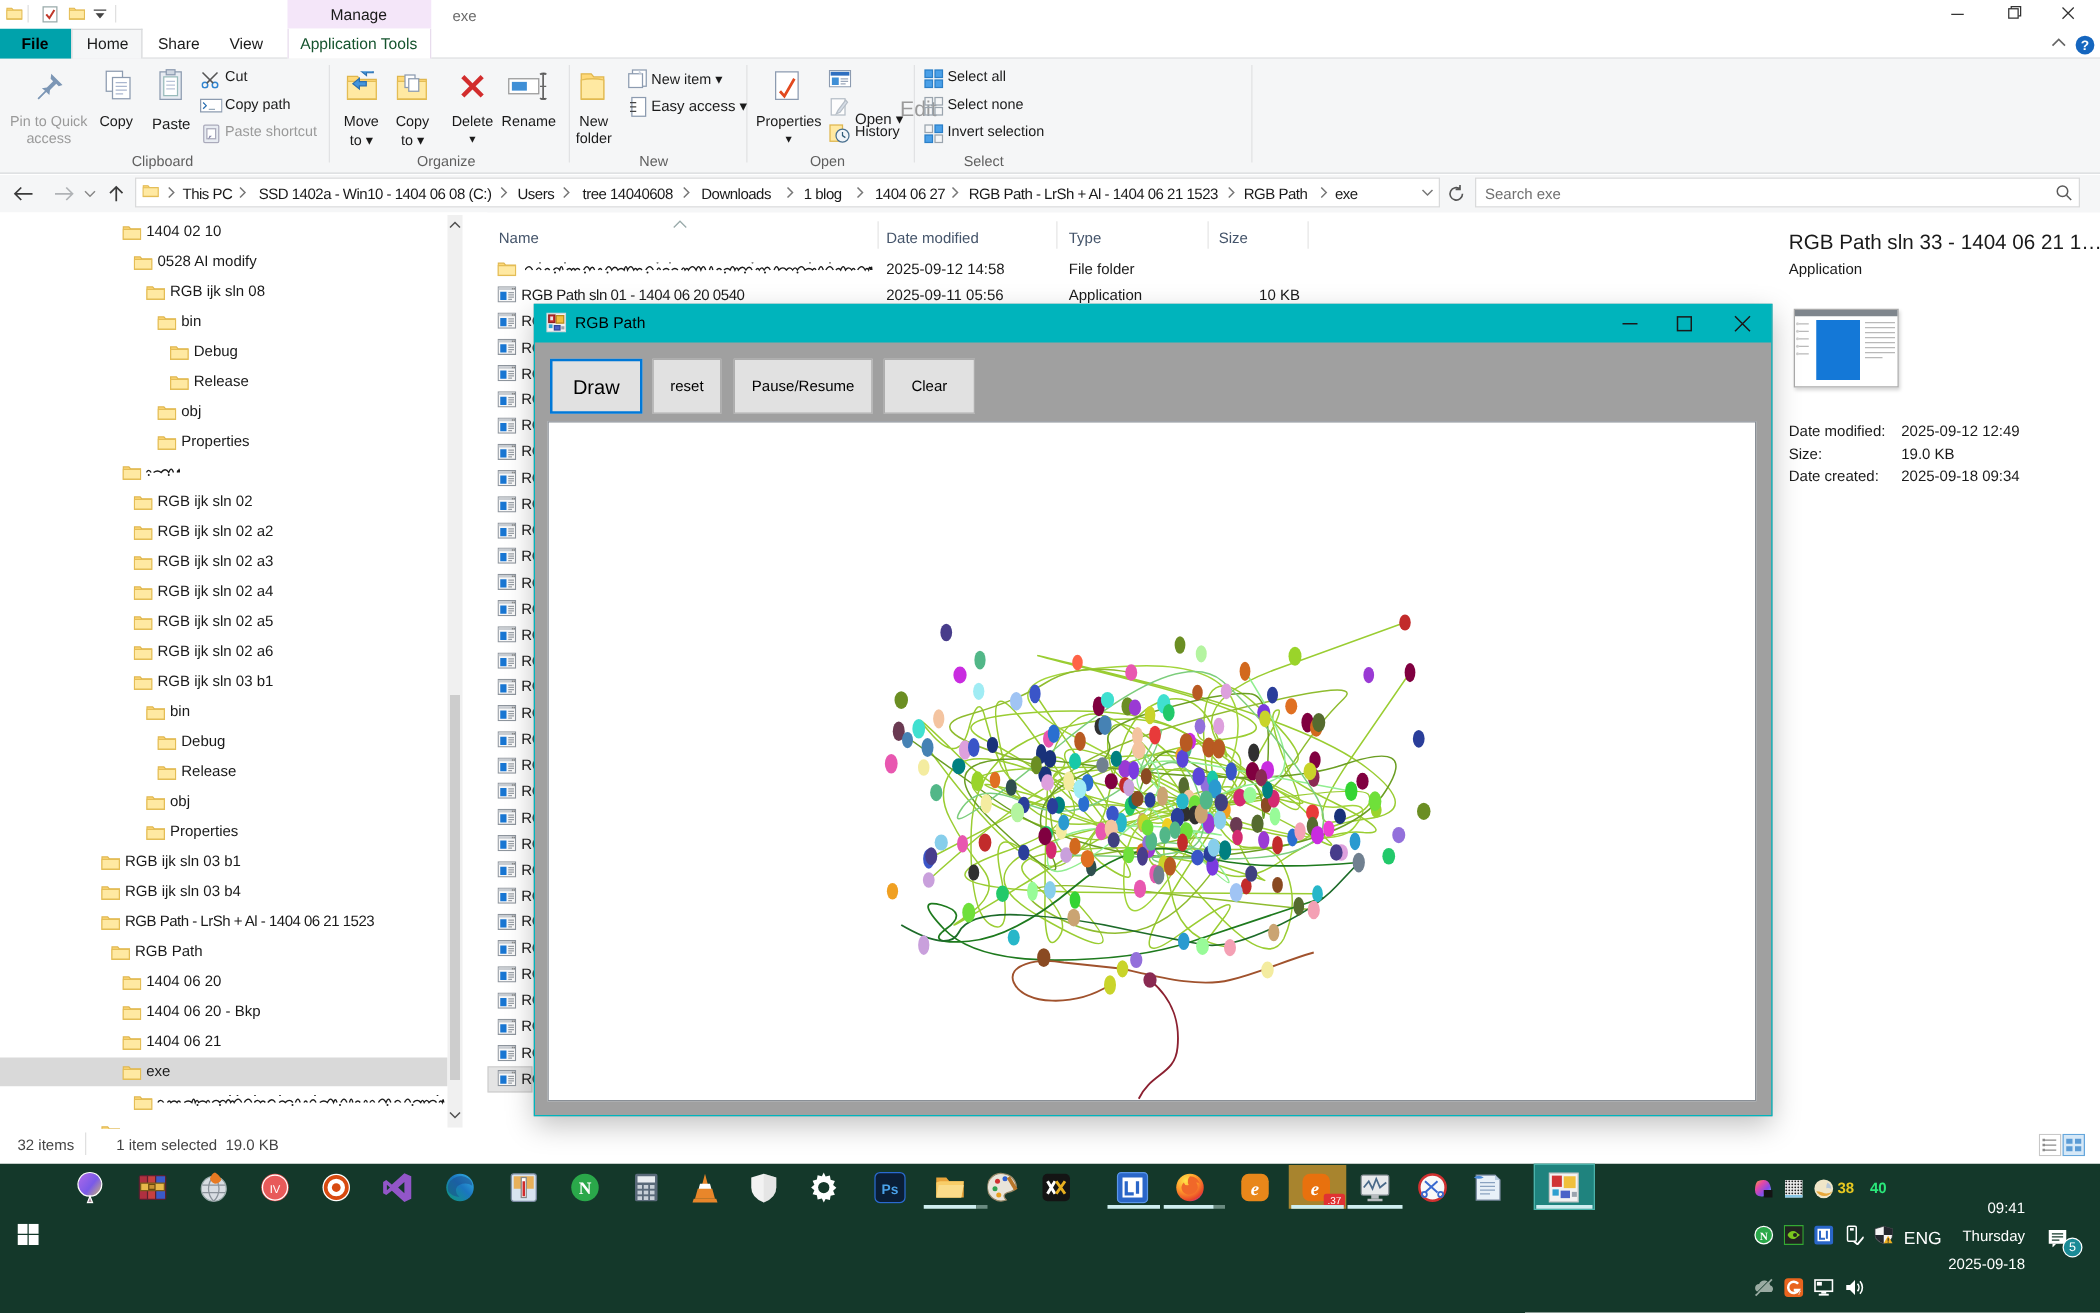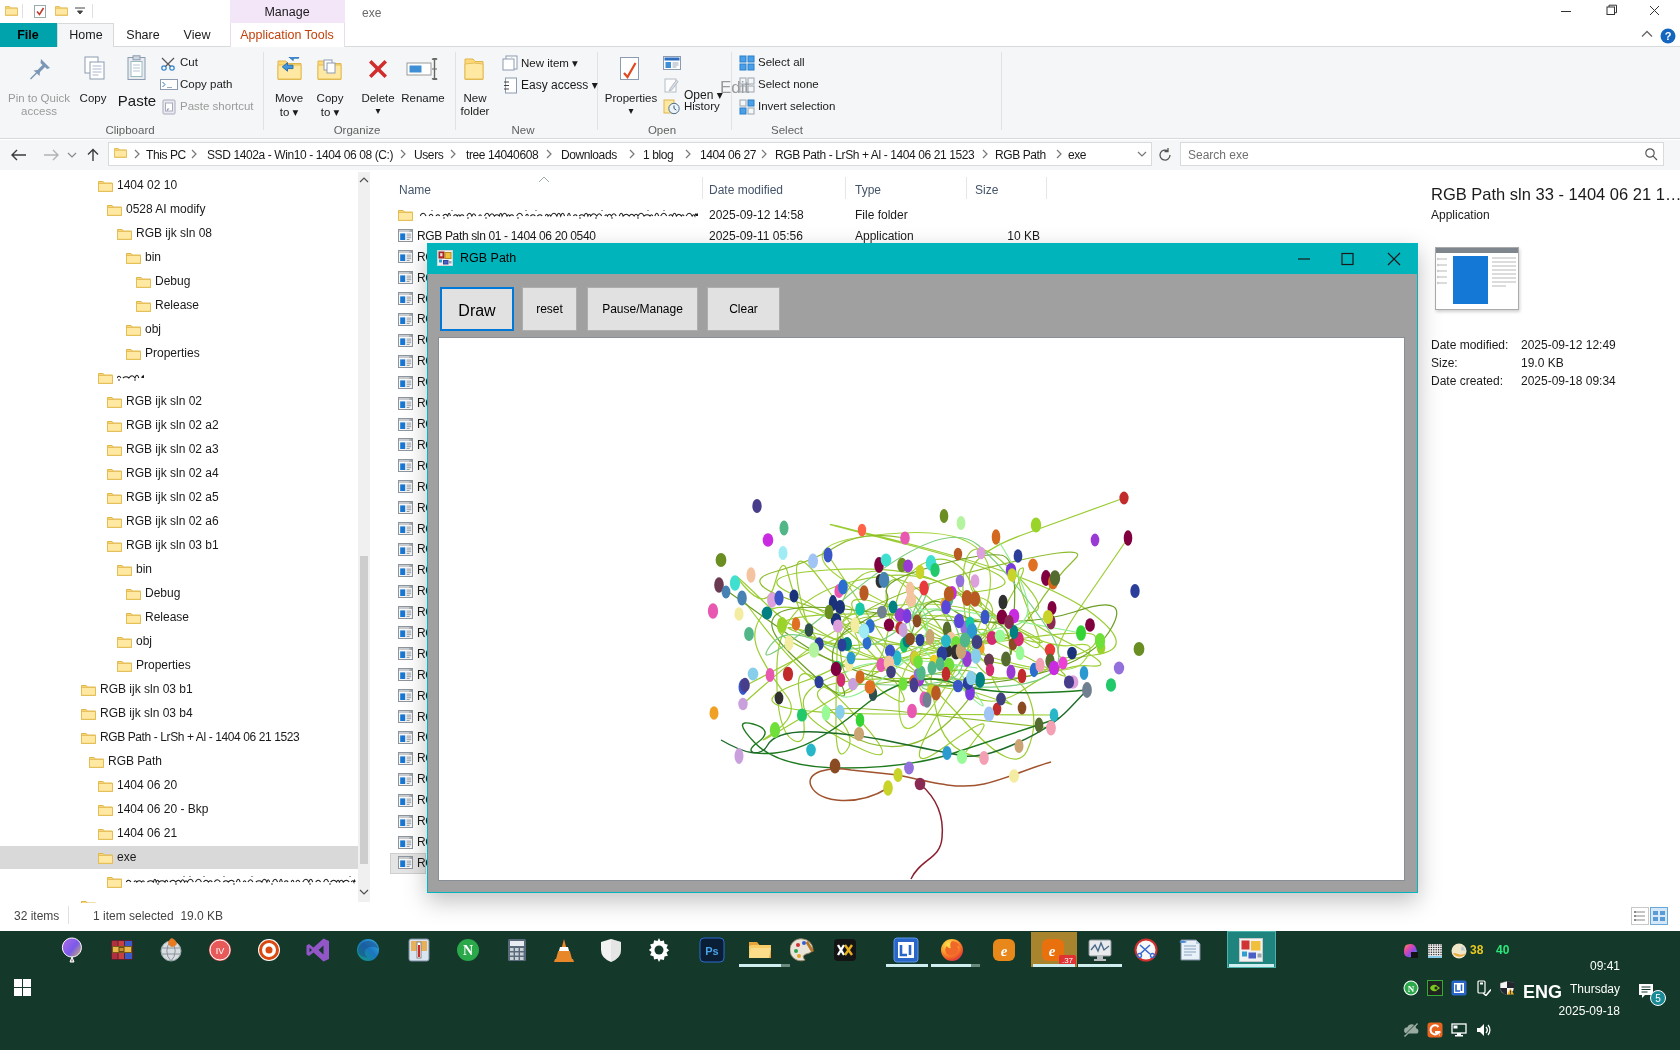--- a/index.html
+++ b/index.html
@@ -32,21 +32,21 @@
 <path d="M99 6 l9 9 M108 6 l-9 9" stroke="#333" stroke-width="1"></path>
 </svg>
 <div class="abs" style="left:0;top:23px;width:1680px;height:24px;background:#fff;border-bottom:1px solid #d8d9db"></div>
 <div class="abs" style="left:0;top:23px;width:57px;height:24px;background:#00a2ab"></div>
 <div style="position:absolute;left:28px;top:28px;transform:translateX(-50%);font-size:12.5px;color:#000;font-weight:700;white-space:nowrap;">File</div>
 <div class="abs" style="left:57px;top:23px;width:57px;height:24px;background:#f5f6f7;border:1px solid #d8d9db;border-bottom:none"></div>
 <div style="position:absolute;left:86px;top:28px;transform:translateX(-50%);font-size:12.5px;color:#1a1a1a;font-weight:400;white-space:nowrap;">Home</div>
 <div style="position:absolute;left:143px;top:28px;transform:translateX(-50%);font-size:12.5px;color:#1a1a1a;font-weight:400;white-space:nowrap;">Share</div>
 <div style="position:absolute;left:197px;top:28px;transform:translateX(-50%);font-size:12.5px;color:#1a1a1a;font-weight:400;white-space:nowrap;">View</div>
 <div class="abs" style="left:230px;top:23px;width:115px;height:24px;background:#fff;border-left:1px solid #e8dced;border-right:1px solid #e8dced"></div>
-<div style="position:absolute;left:287px;top:28px;transform:translateX(-50%);font-size:12.5px;color:#c2410c;font-weight:400;white-space:nowrap;">Application Tools</div>
+<div style="position:absolute;left:287px;top:28px;transform:translateX(-50%);font-size:12.5px;color:#14532d;font-weight:400;white-space:nowrap;">Application Tools</div>
 <div class="abs" style="left:0;top:47px;width:1680px;height:92px;background:#f5f6f7;border-bottom:1px solid #d8d9db"></div>
 <div class="abs" style="left:263px;top:52px;width:1px;height:78px;background:#e1e2e4"></div>
 <div class="abs" style="left:455px;top:52px;width:1px;height:78px;background:#e1e2e4"></div>
 <div class="abs" style="left:597px;top:52px;width:1px;height:78px;background:#e1e2e4"></div>
 <div class="abs" style="left:731px;top:52px;width:1px;height:78px;background:#e1e2e4"></div>
 <div class="abs" style="left:1001px;top:52px;width:1px;height:78px;background:#e1e2e4"></div>
 <div style="position:absolute;left:130px;top:124px;transform:translateX(-50%);font-size:11.5px;color:#5f5f5f;font-weight:400;white-space:nowrap;">Clipboard</div>
 <div style="position:absolute;left:357px;top:124px;transform:translateX(-50%);font-size:11.5px;color:#5f5f5f;font-weight:400;white-space:nowrap;">Organize</div>
 <div style="position:absolute;left:523px;top:124px;transform:translateX(-50%);font-size:11.5px;color:#5f5f5f;font-weight:400;white-space:nowrap;">New</div>
 <div style="position:absolute;left:662px;top:124px;transform:translateX(-50%);font-size:11.5px;color:#5f5f5f;font-weight:400;white-space:nowrap;">Open</div>
@@ -67,21 +67,21 @@
   </svg>
 <div style="position:absolute;left:93px;top:92px;transform:translateX(-50%);font-size:11.5px;color:#1a1a1a;font-weight:400;white-space:nowrap;">Copy</div>
 <svg class="abs" style="left:127px;top:55px" width="21" height="26" viewBox="0 0 21 26">
     <rect x="1" y="2.5" width="17" height="22" fill="#e8ecf2" stroke="#8c9bb0"></rect>
     <rect x="6" y="0.8" width="7" height="4" fill="#cfd6e0" stroke="#8c9bb0"></rect>
     <rect x="4" y="6.5" width="11" height="15" fill="#fff" stroke="#9bb"></rect>
     <g stroke="#b9c4d8">
       <path d="M6 10 h7 M6 13 h7 M6 16 h7"></path>
     </g>
   </svg>
-<div style="position:absolute;left:137px;top:92px;transform:translateX(-50%);font-size:15px;color:#1a1a1a;font-weight:400;white-space:nowrap;">Paste</div>
+<div style="position:absolute;left:137px;top:92px;transform:translateX(-50%);font-size:12px;color:#1a1a1a;font-weight:400;white-space:nowrap;">Paste</div>
 <svg class="abs" style="left:161px;top:57px" width="16" height="14" viewBox="0 0 16 14">
     <g fill="none" stroke="#2f84d0" stroke-width="1.2">
       <circle cx="3" cy="11" r="2.2"></circle>
       <circle cx="11" cy="11" r="2.2"></circle>
       <path d="M4.5 9.5 L13 1 M9.5 9.5 L1 1" stroke="#555"></path>
     </g>
   </svg>
 <div style="position:absolute;left:180px;top:56px;font-size:11.5px;color:#1a1a1a;font-weight:400;white-space:nowrap;">Cut</div>
 <svg class="abs" style="left:160px;top:78px" width="18" height="13" viewBox="0 0 18 13">
     <rect x="0.5" y="1.5" width="17" height="10" fill="#fff" stroke="#8c9bb0"></rect>
@@ -1023,21 +1023,21 @@
 <svg class="abs" style="left:1290px;top:244px" width="125" height="30" viewBox="0 0 125 30">
 <path d="M8 15 h12" stroke="#1a1a1a" stroke-width="1.2"></path>
 <rect x="52" y="9.5" width="11" height="11" fill="none" stroke="#1a1a1a" stroke-width="1.2"></rect>
 <path d="M98 9 l12 12 M110 9 l-12 12" stroke="#1a1a1a" stroke-width="1.2"></path>
 </svg>
 <div class="abs" style="left:440px;top:287px;width:74px;height:44px;background:#e1e1e1;border:2px solid #0078d7"></div>
 <div style="position:absolute;left:477.0px;top:302px;transform:translateX(-50%);font-size:16px;color:#000;font-weight:400;white-space:nowrap;">Draw</div>
 <div class="abs" style="left:522px;top:287px;width:55px;height:44px;background:#e1e1e1;border:1px solid #adadad"></div>
 <div style="position:absolute;left:549.5px;top:302px;transform:translateX(-50%);font-size:12px;color:#000;font-weight:400;white-space:nowrap;">reset</div>
 <div class="abs" style="left:587px;top:287px;width:111px;height:44px;background:#e1e1e1;border:1px solid #adadad"></div>
-<div style="position:absolute;left:642.5px;top:302px;transform:translateX(-50%);font-size:12px;color:#000;font-weight:400;white-space:nowrap;">Pause/Manage</div>
+<div style="position:absolute;left:642.5px;top:302px;transform:translateX(-50%);font-size:12px;color:#000;font-weight:400;white-space:nowrap;">Pause/Resume</div>
 <div class="abs" style="left:707px;top:287px;width:73px;height:44px;background:#e1e1e1;border:1px solid #adadad"></div>
 <div style="position:absolute;left:743.5px;top:302px;transform:translateX(-50%);font-size:12px;color:#000;font-weight:400;white-space:nowrap;">Clear</div>
 <div class="abs" style="left:438px;top:337px;width:967px;height:544px;background:#fff;border:1px solid #898f96"></div>
 <svg class="abs" style="left:439px;top:338px" width="965" height="542" viewBox="0 0 965 542">
     <path d="M303 260 Q387 375 415 351 Q442 327 446 307 Q450 287 459 258 Q469 228 494 222 Q519 216 533 247 Q546 279 541 261 Q536 243 531 266 Q526 290 553 302 Q581 315 608 330 Q634 344 623 334 Q611 323 655 317 Q700 311 654 276 Q607 240 463 204 Q318 168 466 206 Q614 244 543 253 Q472 262 388 305 L304 349" fill="none" stroke="#9acd32" stroke-width="1.2"></path>
     <path d="M521 243 Q513 255 539 259 Q564 264 546 293 Q528 321 515 319 Q503 316 473 295 Q443 274 455 276 Q468 278 495 295 Q522 313 484 267 Q447 222 423 237 Q400 253 399 292 Q397 331 397 380 Q396 428 408 412 Q420 396 385 366 Q349 336 511 341 Q672 347 576 290 Q481 234 583 197 L685 160" fill="none" stroke="#9acd32" stroke-width="1.2"></path>
     <path d="M408 306 Q370 292 362 275 Q355 258 349 236 Q344 215 336 245 Q328 275 305 248 Q282 222 328 267 Q375 312 421 307 Q468 303 473 313 Q479 324 498 319 Q517 314 512 292 Q507 269 474 248 Q440 227 449 273 Q458 320 534 299 Q609 279 442 276 Q274 273 380 317 Q485 361 437 289 L389 217" fill="none" stroke="#9acd32" stroke-width="1.2"></path>
     <path d="M519 348 Q531 355 503 349 Q475 343 482 352 Q488 362 513 334 Q538 306 550 302 Q561 298 526 262 Q492 225 416 243 Q340 260 338 326 Q336 392 354 402 Q372 412 361 359 Q350 305 415 376 Q481 446 394 396 Q306 347 478 317 Q651 287 656 298 Q662 310 631 319 Q601 327 645 264 L689 200" fill="none" stroke="#9acd32" stroke-width="1.2"></path>
     <path d="M545 420 Q508 415 500 384 Q492 353 492 341 Q493 330 500 316 Q507 303 494 302 Q481 302 480 322 Q480 341 472 344 Q464 346 445 319 Q425 293 414 271 Q404 249 471 277 Q538 304 550 332 Q562 361 572 366 Q583 370 441 323 Q300 276 375 295 Q451 313 363 344 Q275 375 445 376 L615 377" fill="none" stroke="#9acd32" stroke-width="1.2"></path>
     <path d="M304 366 Q397 282 429 279 Q461 277 466 264 Q471 251 486 288 Q501 326 525 351 Q550 376 587 350 Q624 325 652 328 Q680 330 628 304 Q575 278 594 274 Q613 270 567 227 Q522 185 524 252 Q527 319 545 299 Q563 279 472 312 Q380 344 363 267 Q345 190 386 248 Q428 305 419 315 L410 326" fill="none" stroke="#9acd32" stroke-width="1.2"></path>
@@ -1539,21 +1539,21 @@
     <rect x="5" y="2.5" width="3" height="2" fill="#fff"></rect>
     <path d="M8 13 l3 2.5 5-6" stroke="#fff" stroke-width="1.5" fill="none"></path>
   </svg>
 <svg class="abs" style="left:1499px;top:980px" width="16" height="16" viewBox="0 0 16 16">
     <path d="M8 1 L15 3 V8 Q15 13 8 15 Q1 13 1 8 V3 Z" fill="#f4f4f4" stroke="#30343a" stroke-width="0.6"></path>
     <path d="M8 1 L15 3 V8 H8 Z M8 8 H1 Q1.5 12.5 8 15 Z" fill="#23272e"></path>
     <path d="M11.5 8.5 l3.5 6 h-7 z" fill="#f0b020"></path>
     <rect x="11.1" y="10.5" width="0.9" height="2.2" fill="#222"></rect>
     <rect x="11.1" y="13.2" width="0.9" height="0.9" fill="#222"></rect>
   </svg>
-<div style="position:absolute;left:1523px;top:982px;font-size:18px;color:#fff;font-weight:700;white-space:nowrap;">ENG</div>
+<div style="position:absolute;left:1523px;top:982px;font-size:14px;color:#fff;font-weight:400;white-space:nowrap;">ENG</div>
 <svg class="abs" style="left:1638px;top:982px" width="16" height="16" viewBox="0 0 16 16">
     <rect x="1" y="2" width="14" height="11" fill="#fff"></rect>
     <path d="M4 13 l0 3 3-3 z" fill="#fff"></path>
     <g stroke="#14382a">
       <path d="M3.5 5 h9 M3.5 7.5 h9 M3.5 10 h6"></path>
     </g>
   </svg>
 <div class="abs" style="left:1650px;top:990px;width:16px;height:16px;border-radius:8px;background:#1a8a96;border:1px solid #fff;color:#fff;font-size:10px;text-align:center;line-height:15px">5</div>
 <svg class="abs" style="left:1403px;top:1022px" width="16" height="16" viewBox="0 0 16 16">
     <path d="M3.5 11.5 a3.2 3.2 0 0 1 0.8-6.3 a4.6 4.6 0 0 1 8.8 1 a3 3 0 0 1 1.2 5.3 z" fill="#9aaba2"></path>

